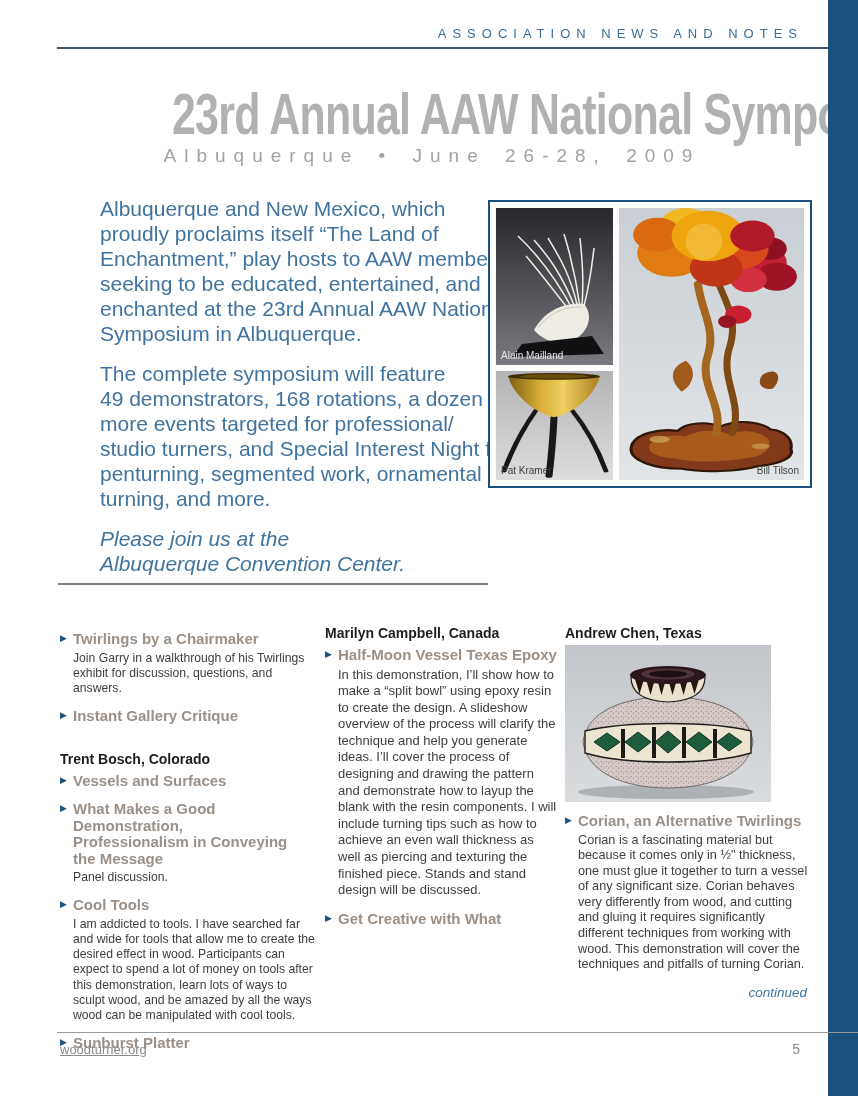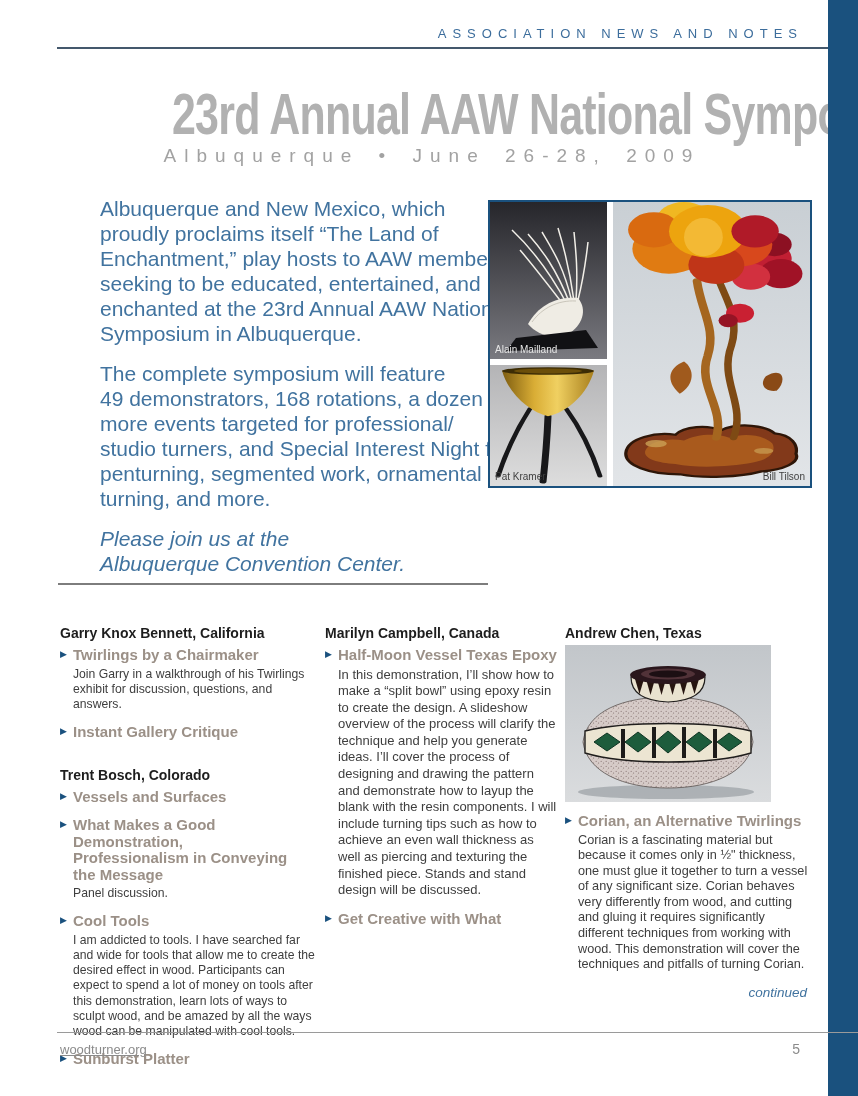--- a/index.html
+++ b/index.html
@@ -31,21 +31,21 @@
   
   .intro{position:absolute;left:76px;top:196px;width:412px;color:#41739f;font-size:21px;line-height:25px;margin-left:24px;}
   .intro p{margin:0 0 15px 0;white-space:pre-line;}
   .intro p.invite{font-style:italic;}
   .intro-rule{position:absolute;left:58px;top:583px;width:430px;border-top:2px solid #7d7d7d;}
 
   
   .photo-box{
     position:absolute;left:488px;top:200px;width:324px;height:288px;margin:0;
     border:2px solid #1a517e;background:#fff;box-sizing:border-box;
-    display:flex;gap:6px;
+    display:flex;gap:6px;padding:6px;
   }
   .g-left{width:117px;display:flex;flex-direction:column;gap:6px;}
   .g-photo{position:relative;overflow:hidden;}
   .g-mailland{height:157px;}
   .g-kramer{flex:1;}
   .g-tilson{flex:1;}
   .g-photo svg{display:block;width:100%;height:100%;}
   .g-cap{position:absolute;bottom:4px;left:5px;font-size:10px;}
   .cap-light{color:#e6e6e6;}
   .cap-dark{color:#3f3f3f;}
@@ -189,21 +189,20 @@
         <circle cx="88" cy="40" r="36" fill="#eda40e"></circle>
         <ellipse cx="84" cy="48" rx="18" ry="26" fill="#f6c84f" opacity="0.6"></ellipse>
         <circle cx="132" cy="40" r="22" fill="#b01a28"></circle>
       </svg>
       <span class="g-cap cap-dark cap-right">Bill Tilson</span>
     </div>
   </figure>
 
   <section class="col col1">
     <div class="sec">
-      <h3 class="sec-name">Garry Knox Bennett, California</h3>
       <div class="item">
         <span class="arrow">▶</span>
         <div class="item-title">Twirlings by a Chairmaker</div>
         <div class="item-body">Join Garry in a walkthrough of his Twirlings exhibit for discussion, questions, and answers.</div>
       </div>
       <div class="item">
         <span class="arrow">▶</span>
         <div class="item-title">Instant Gallery Critique</div>
       </div>
     </div>

